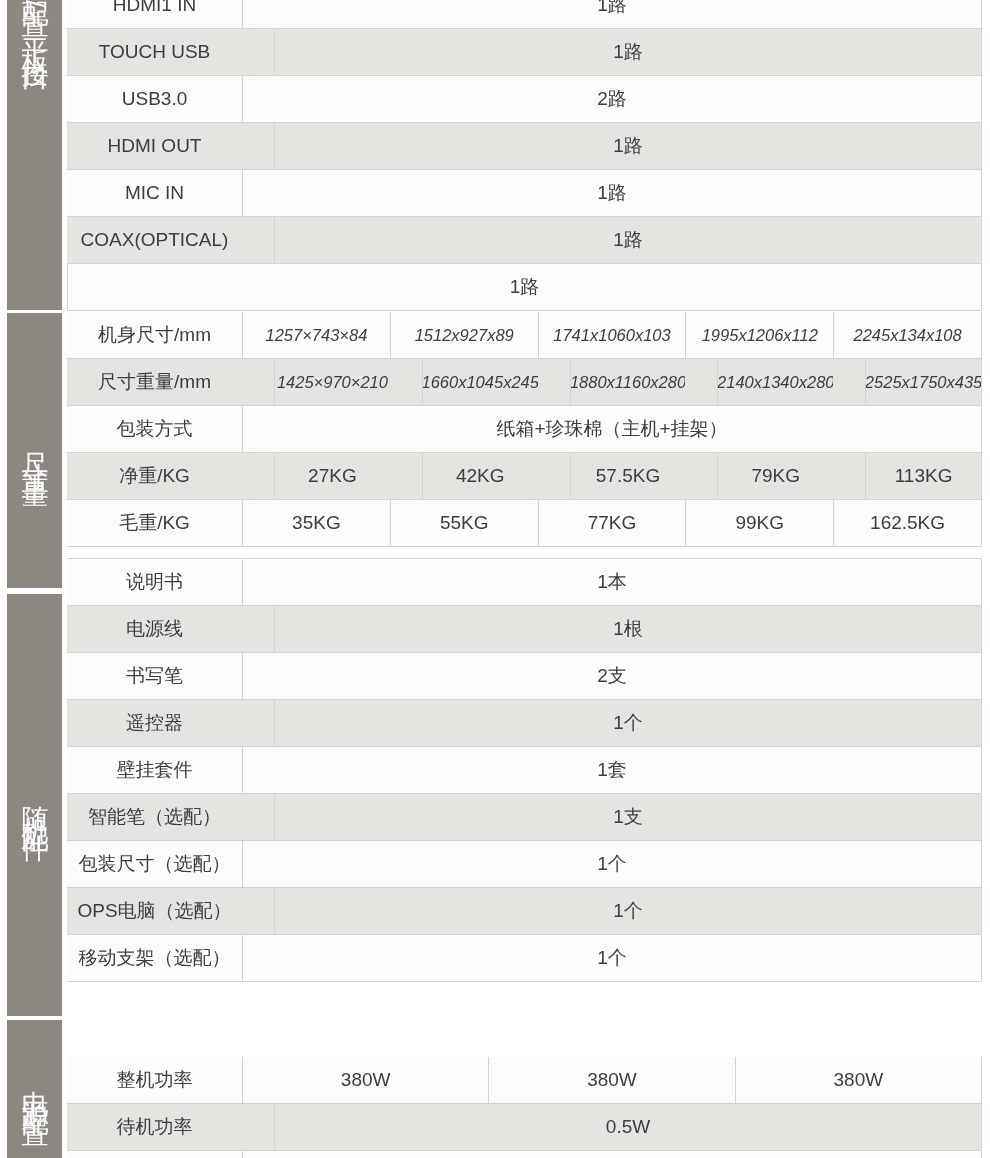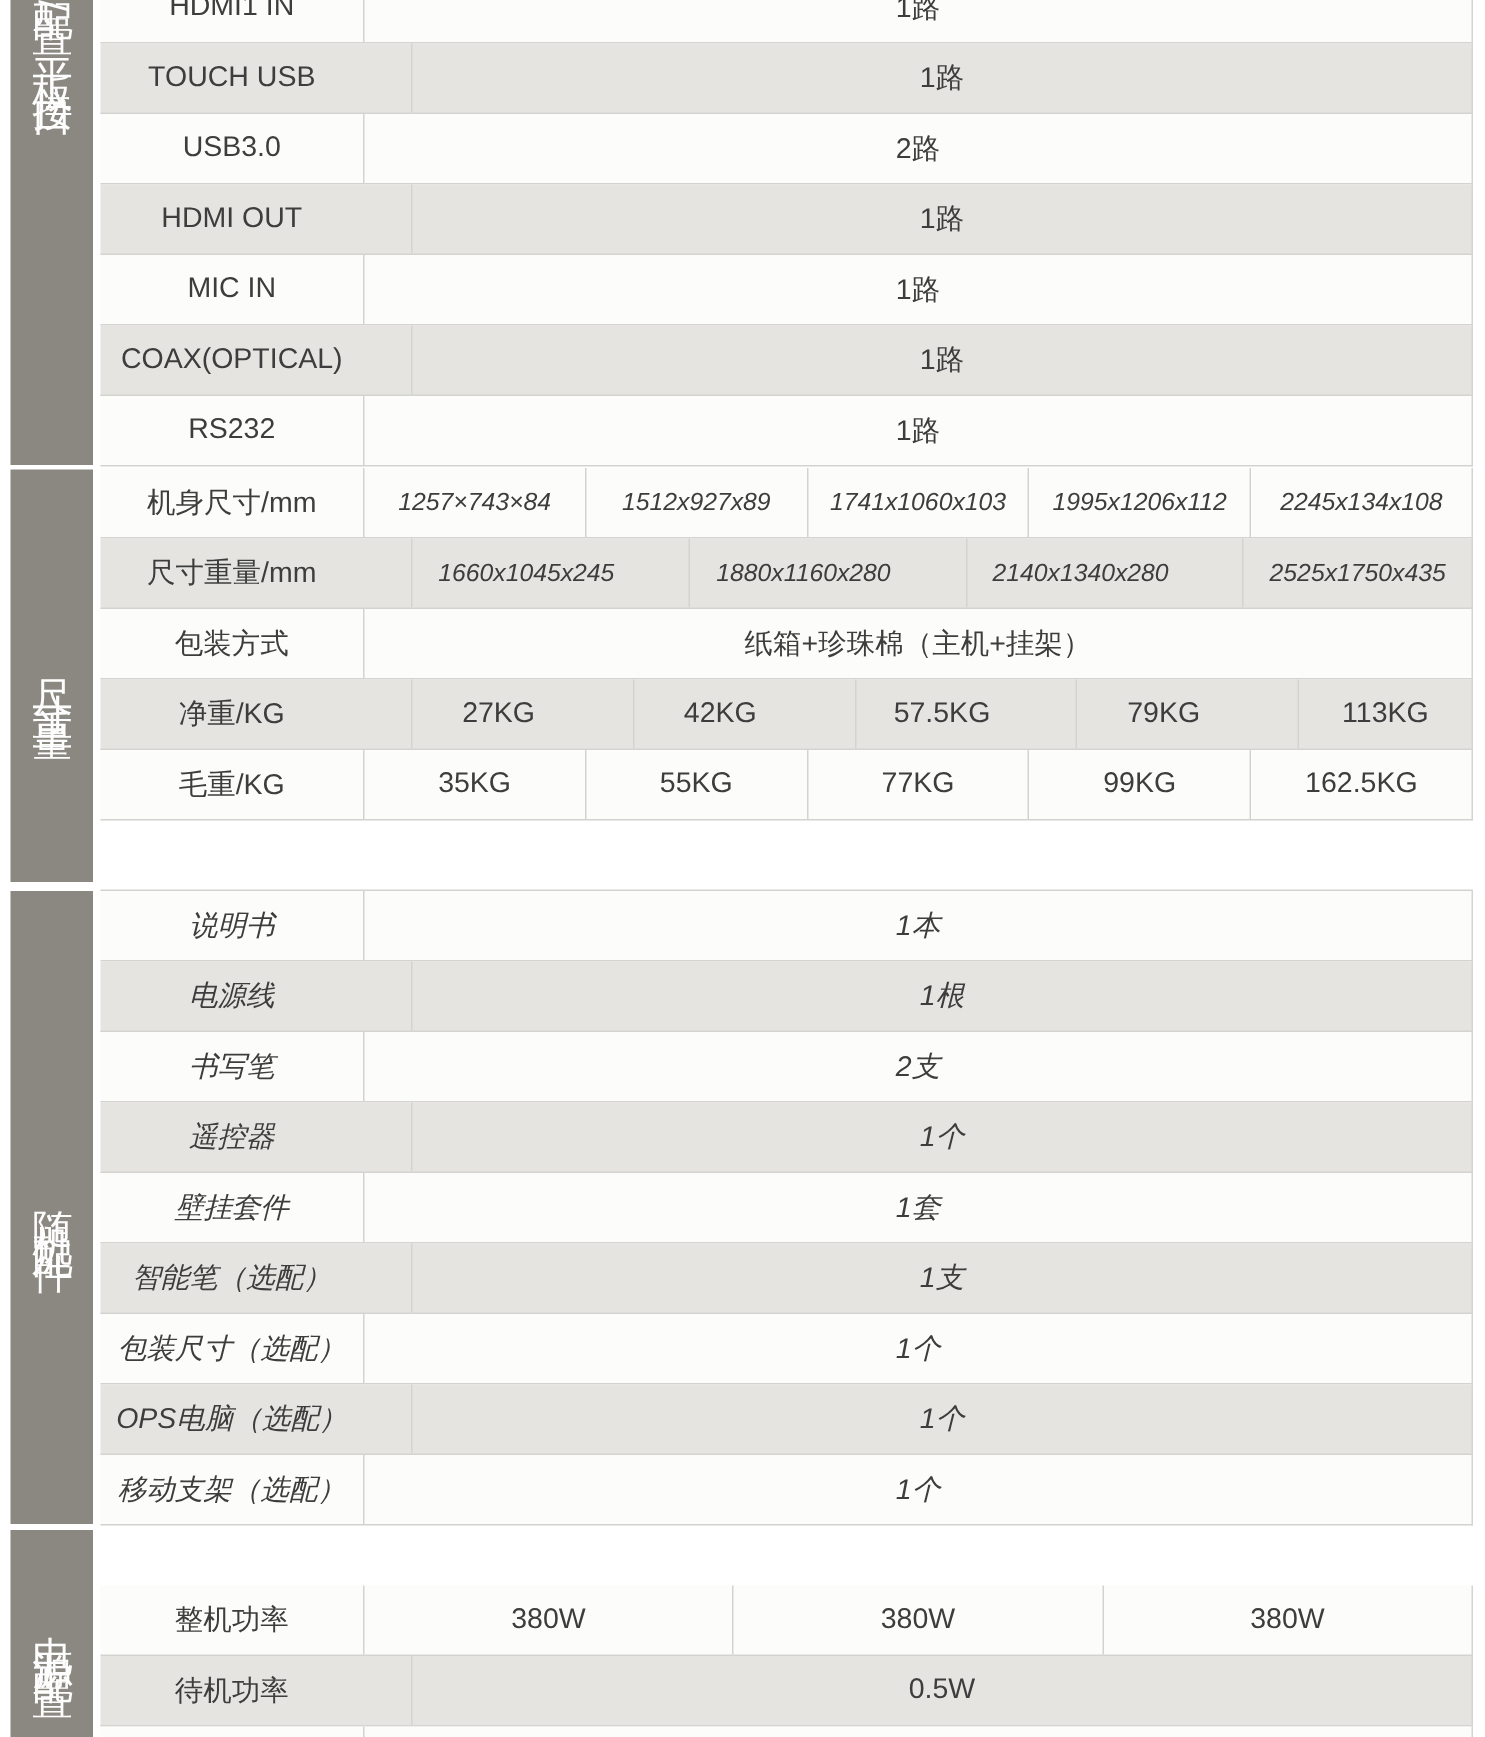--- a/index.html
+++ b/index.html
@@ -126,35 +126,35 @@
         </div>
         <div class="row">
           <div class="cell label-cell">MIC IN</div>
           <div class="cell value-cell">1路</div>
         </div>
         <div class="row shaded">
           <div class="cell label-cell">COAX(OPTICAL)</div>
           <div class="cell value-cell">1路</div>
         </div>
         <div class="row">
-          <div class="cell label-cell">RS232</div>
           <div class="cell value-cell">1路</div>
         </div>
       </div>
       <div class="section" style="top: 312px;">
         <div class="row">
           <div class="cell label-cell">机身尺寸/mm</div>
           <div class="cell value-cell small">1257×743×84</div>
           <div class="cell value-cell small">1512x927x89</div>
           <div class="cell value-cell small">1741x1060x103</div>
           <div class="cell value-cell small">1995x1206x112</div>
           <div class="cell value-cell small">2245x134x108</div>
         </div>
         <div class="row shaded">
           <div class="cell label-cell">尺寸重量/mm</div>
+          <div class="cell value-cell small">1425×970×210</div>
           <div class="cell value-cell small">1660x1045x245</div>
           <div class="cell value-cell small">1880x1160x280</div>
           <div class="cell value-cell small">2140x1340x280</div>
           <div class="cell value-cell small">2525x1750x435</div>
         </div>
         <div class="row">
           <div class="cell label-cell">包装方式</div>
           <div class="cell value-cell">纸箱+珍珠棉（主机+挂架）</div>
         </div>
         <div class="row shaded">
@@ -167,21 +167,21 @@
         </div>
         <div class="row">
           <div class="cell label-cell">毛重/KG</div>
           <div class="cell value-cell">35KG</div>
           <div class="cell value-cell">55KG</div>
           <div class="cell value-cell">77KG</div>
           <div class="cell value-cell">99KG</div>
           <div class="cell value-cell">162.5KG</div>
         </div>
       </div>
-      <div class="section gap-before" style="top: 593px; font-style: italic;">
+      <div class="section gap-before" style="top: 558px;">
         <div class="row">
           <div class="cell label-cell">说明书</div>
           <div class="cell value-cell">1本</div>
         </div>
         <div class="row shaded">
           <div class="cell label-cell">电源线</div>
           <div class="cell value-cell">1根</div>
         </div>
         <div class="row">
           <div class="cell label-cell">书写笔</div>

